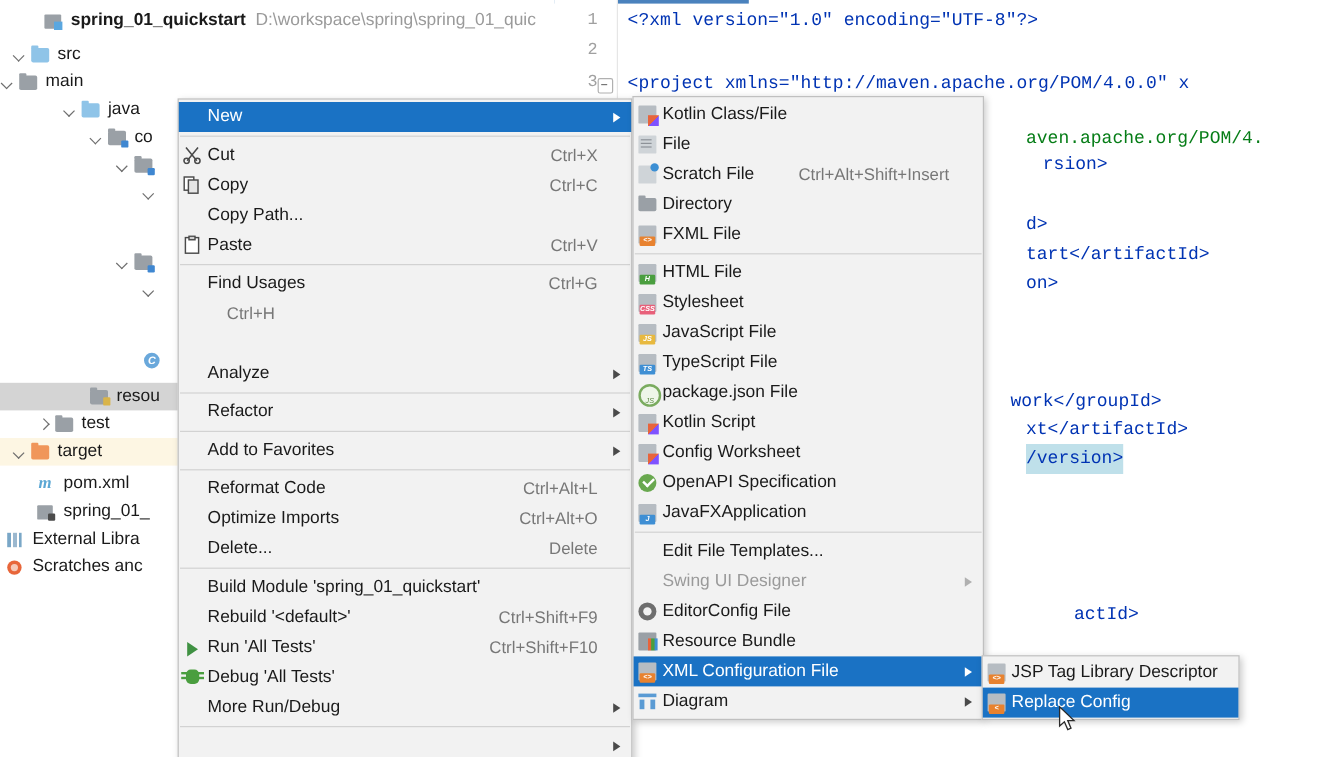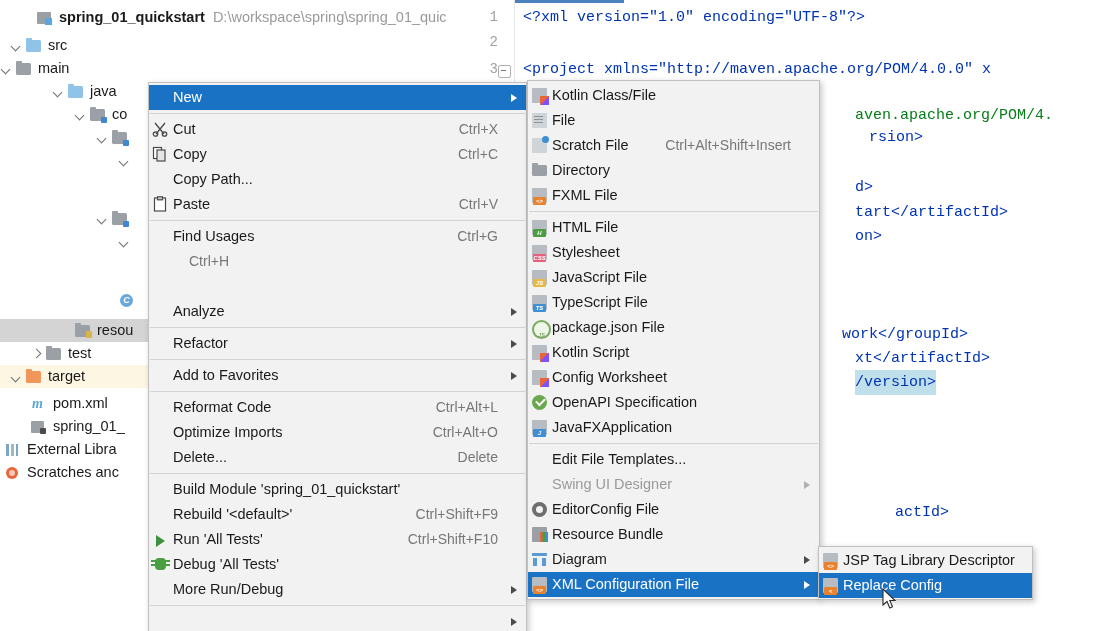--- a/index.html
+++ b/index.html
@@ -668,35 +668,35 @@
     </div>
 
     <div class="mi">
       <span class="mi-icon">
           <i class="g g-resbundle"></i>
         </span>
       <span class="mi-label">Resource Bundle</span>
       <span class="mi-arrow"></span>
     </div>
 
+    <div class="mi selected">
+      <span class="mi-icon">
+          <i class="g g-xmlbase">
+            <i class="g-tagbox bg-orange">&lt;&gt;</i>
+          </i>
+        </span>
+      <span class="mi-label">XML Configuration File</span>
+      <span class="mi-arrow on"></span>
+    </div>
+
     <div class="mi">
       <span class="mi-icon">
           <i class="g g-diagram"></i>
         </span>
       <span class="mi-label">Diagram</span>
-      <span class="mi-arrow on"></span>
-    </div>
-
-    <div class="mi selected">
-      <span class="mi-icon">
-          <i class="g g-xmlbase">
-            <i class="g-tagbox bg-orange">&lt;&gt;</i>
-          </i>
-        </span>
-      <span class="mi-label">XML Configuration File</span>
       <span class="mi-arrow on"></span>
     </div>
   </div>
 
   <div class="menu" id="xmlcfg-submenu" style="left:818px; top:546px; width:213px; padding:1px 0;">
 
     <div class="mi">
       <span class="mi-icon">
           <i class="g g-xmlbase">
             <i class="g-tagbox bg-orange">&lt;&gt;</i>

